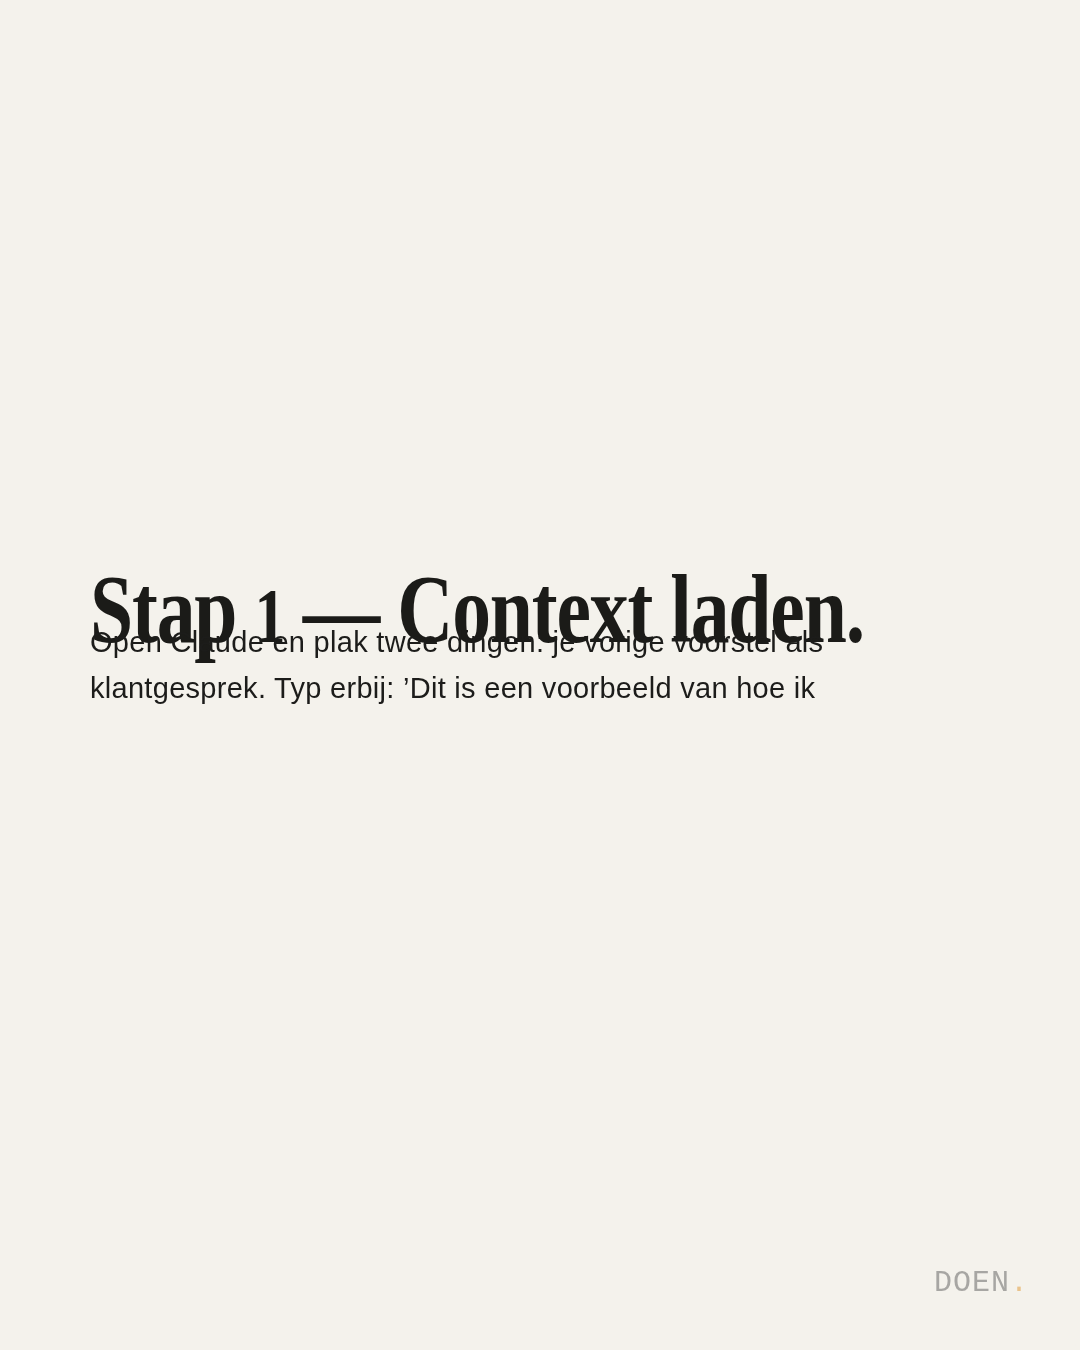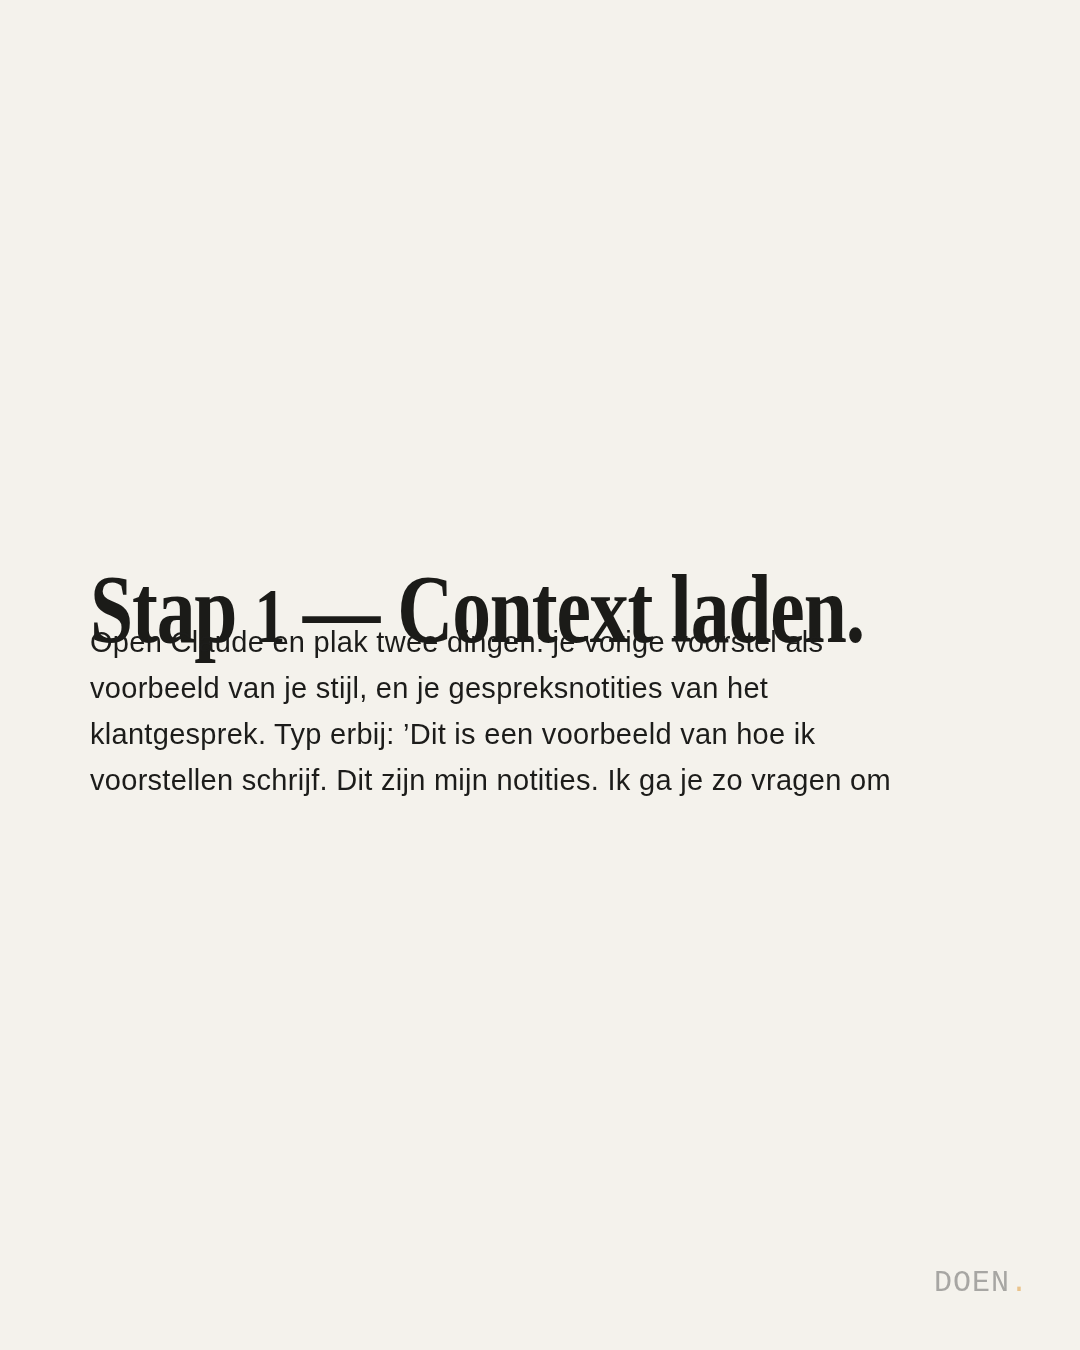--- a/index.html
+++ b/index.html
@@ -72,20 +72,18 @@
 </style>
 </head>
 <body>
 
 <div class="slide">
 
   <h1 class="heading"><span>Stap </span><span class="num">1</span><span> — Context laden.</span></h1>
 
   <div class="body-text">
     <div class="line">Open Claude en plak twee dingen: je vorige voorstel als</div>
-    <div class="line">voorbeeld van je stijl, en je gespreksnotities van het</div>
     <div class="line">klantgesprek. Typ erbij: ’Dit is een voorbeeld van hoe ik</div>
-    <div class="line">voorstellen schrijf. Dit zijn mijn notities. Ik ga je zo vragen om</div>
   </div>
 
   <div class="logo"><span>DOEN</span><span class="dot">.</span></div>
 
 </div>
 
 </body></html>

